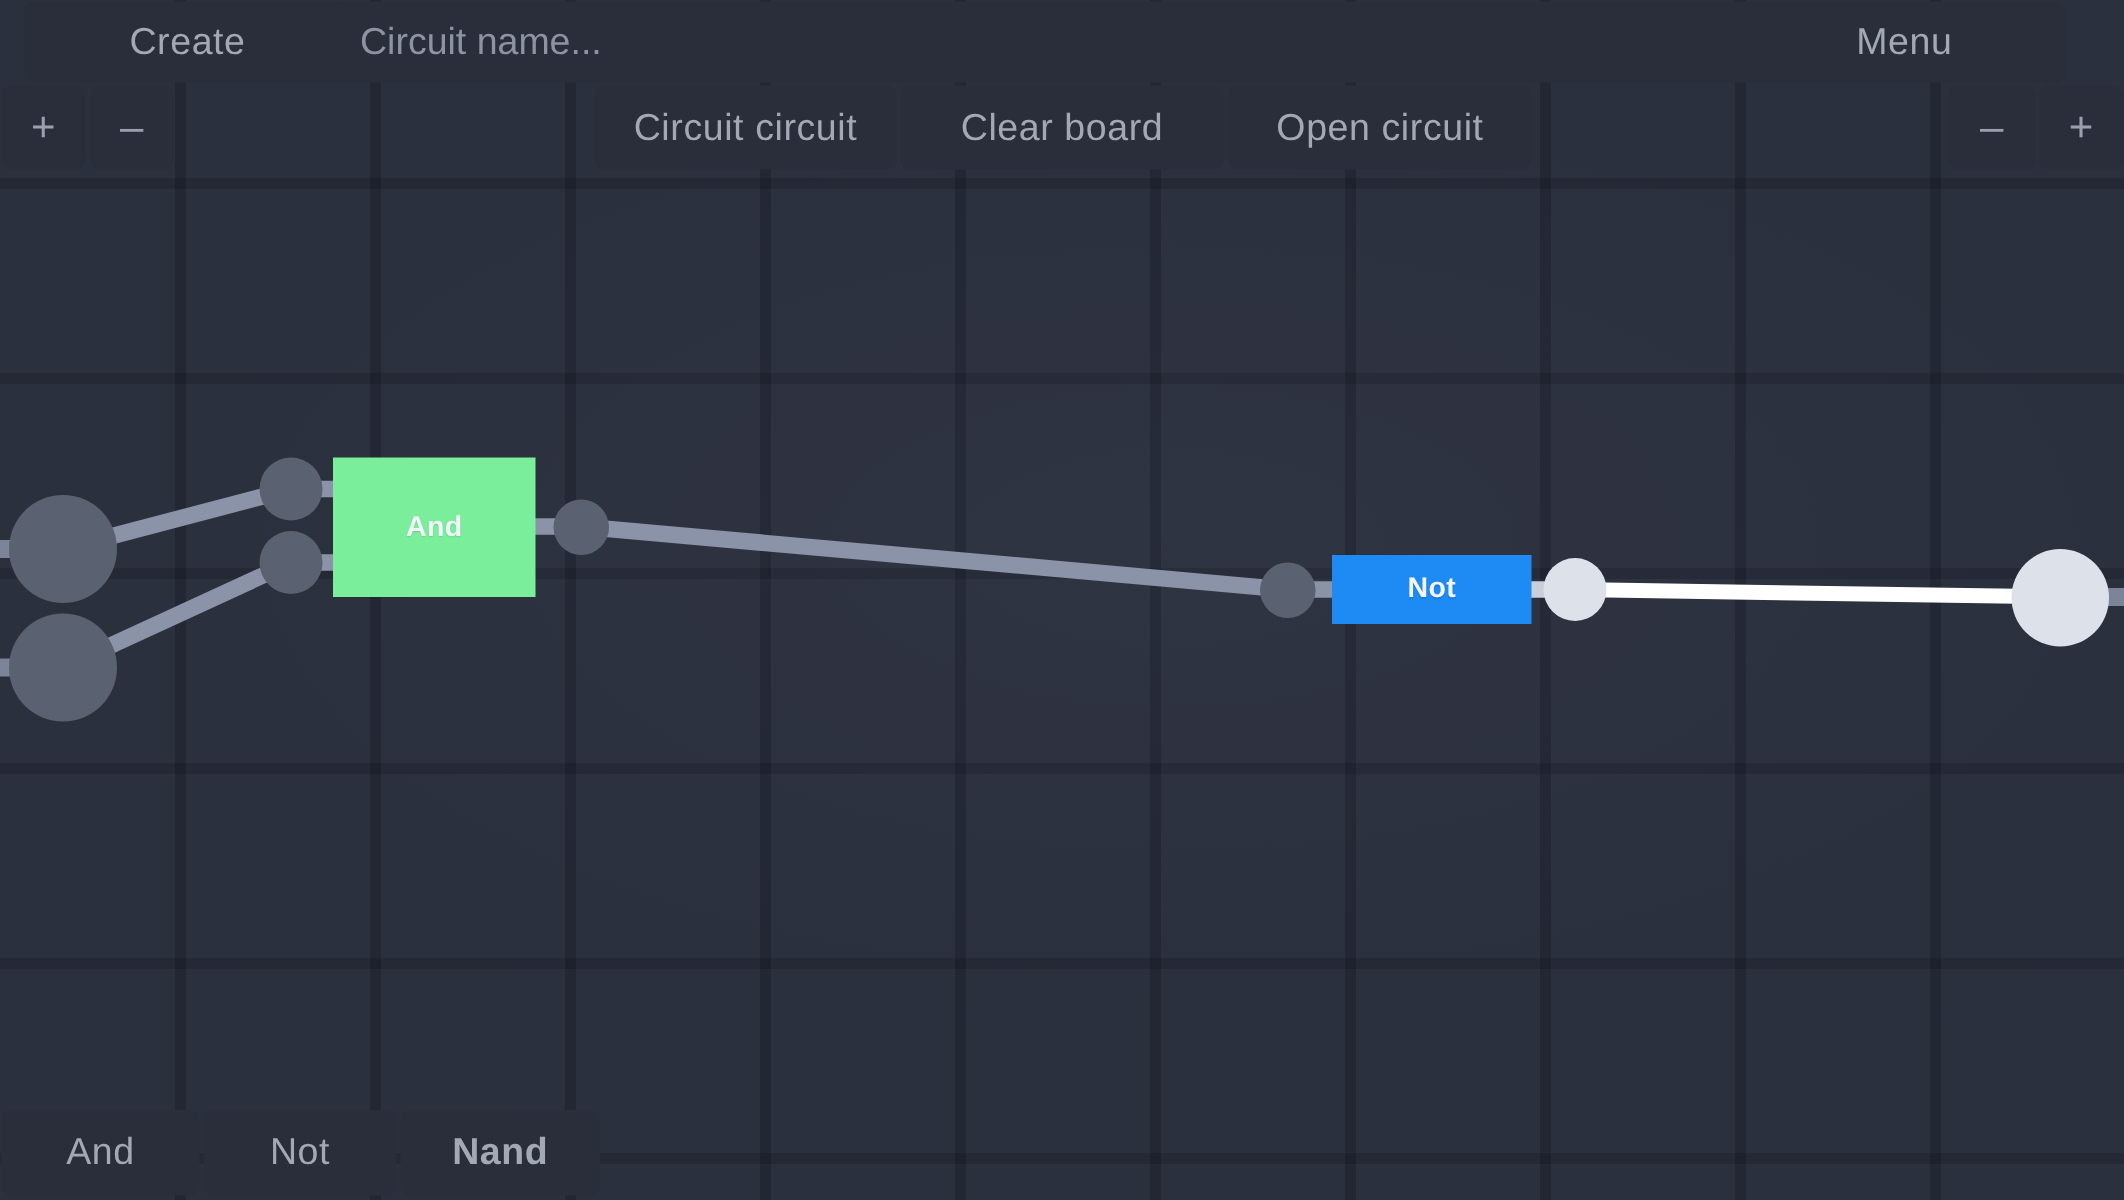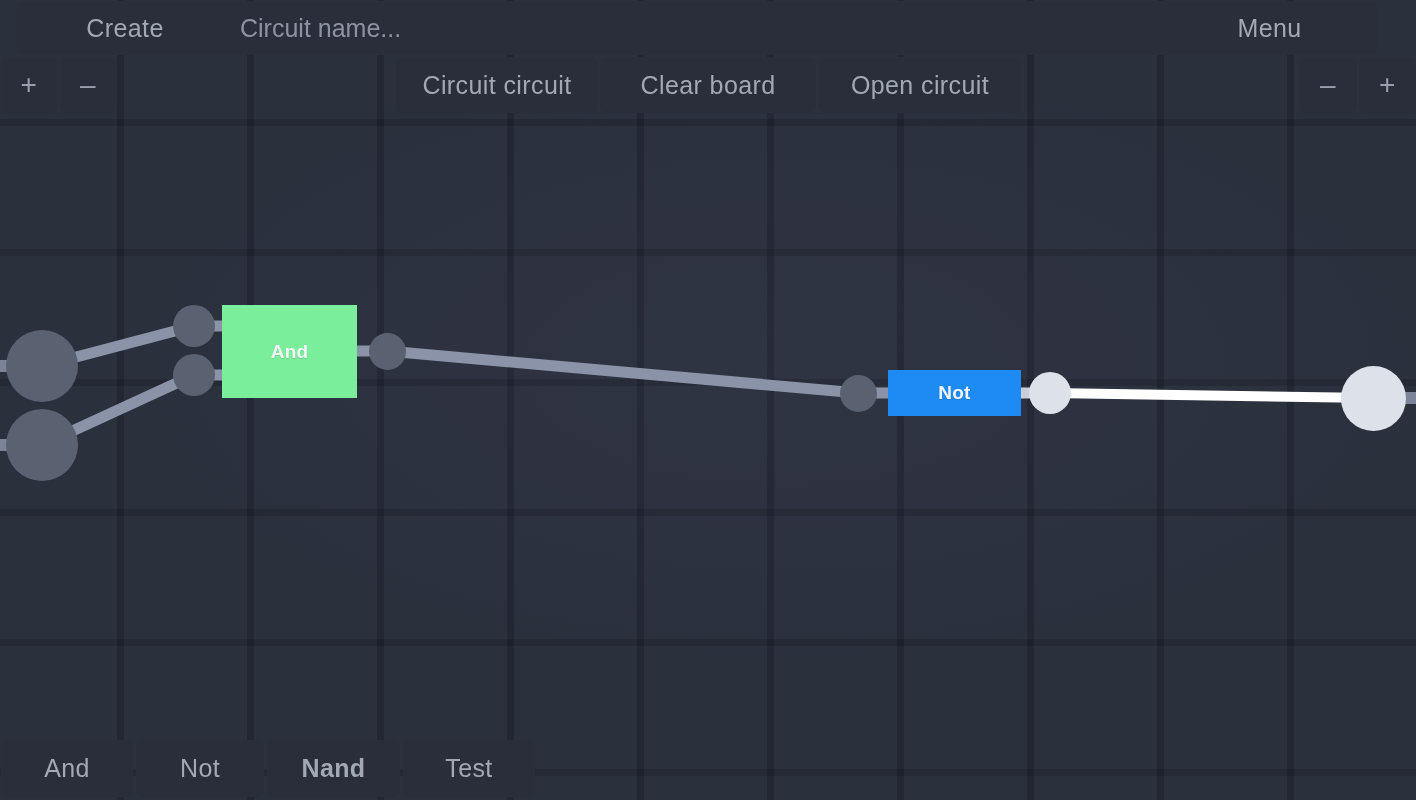--- a/index.html
+++ b/index.html
@@ -204,15 +204,14 @@
   <button class="tbtn" id="btn-delete-circuit">Circuit circuit</button>
   <button class="tbtn" id="btn-open-circuit">Open circuit</button>
   <button class="tbtn" id="btn-clear-board">Clear board</button>
 
   <button class="tbtn sym" id="btn-zoom-out-right">–</button>
   <button class="tbtn sym" id="btn-zoom-in-right">+</button>
 
   <button class="tbtn" id="btn-pal-and">And</button>
   <button class="tbtn" id="btn-pal-not">Not</button>
   <button class="tbtn" id="btn-pal-nand">Nand</button>
-  <button class="tbtn" id="btn-pal-test">Test</button>
 
 </div>
 
 </body></html>

